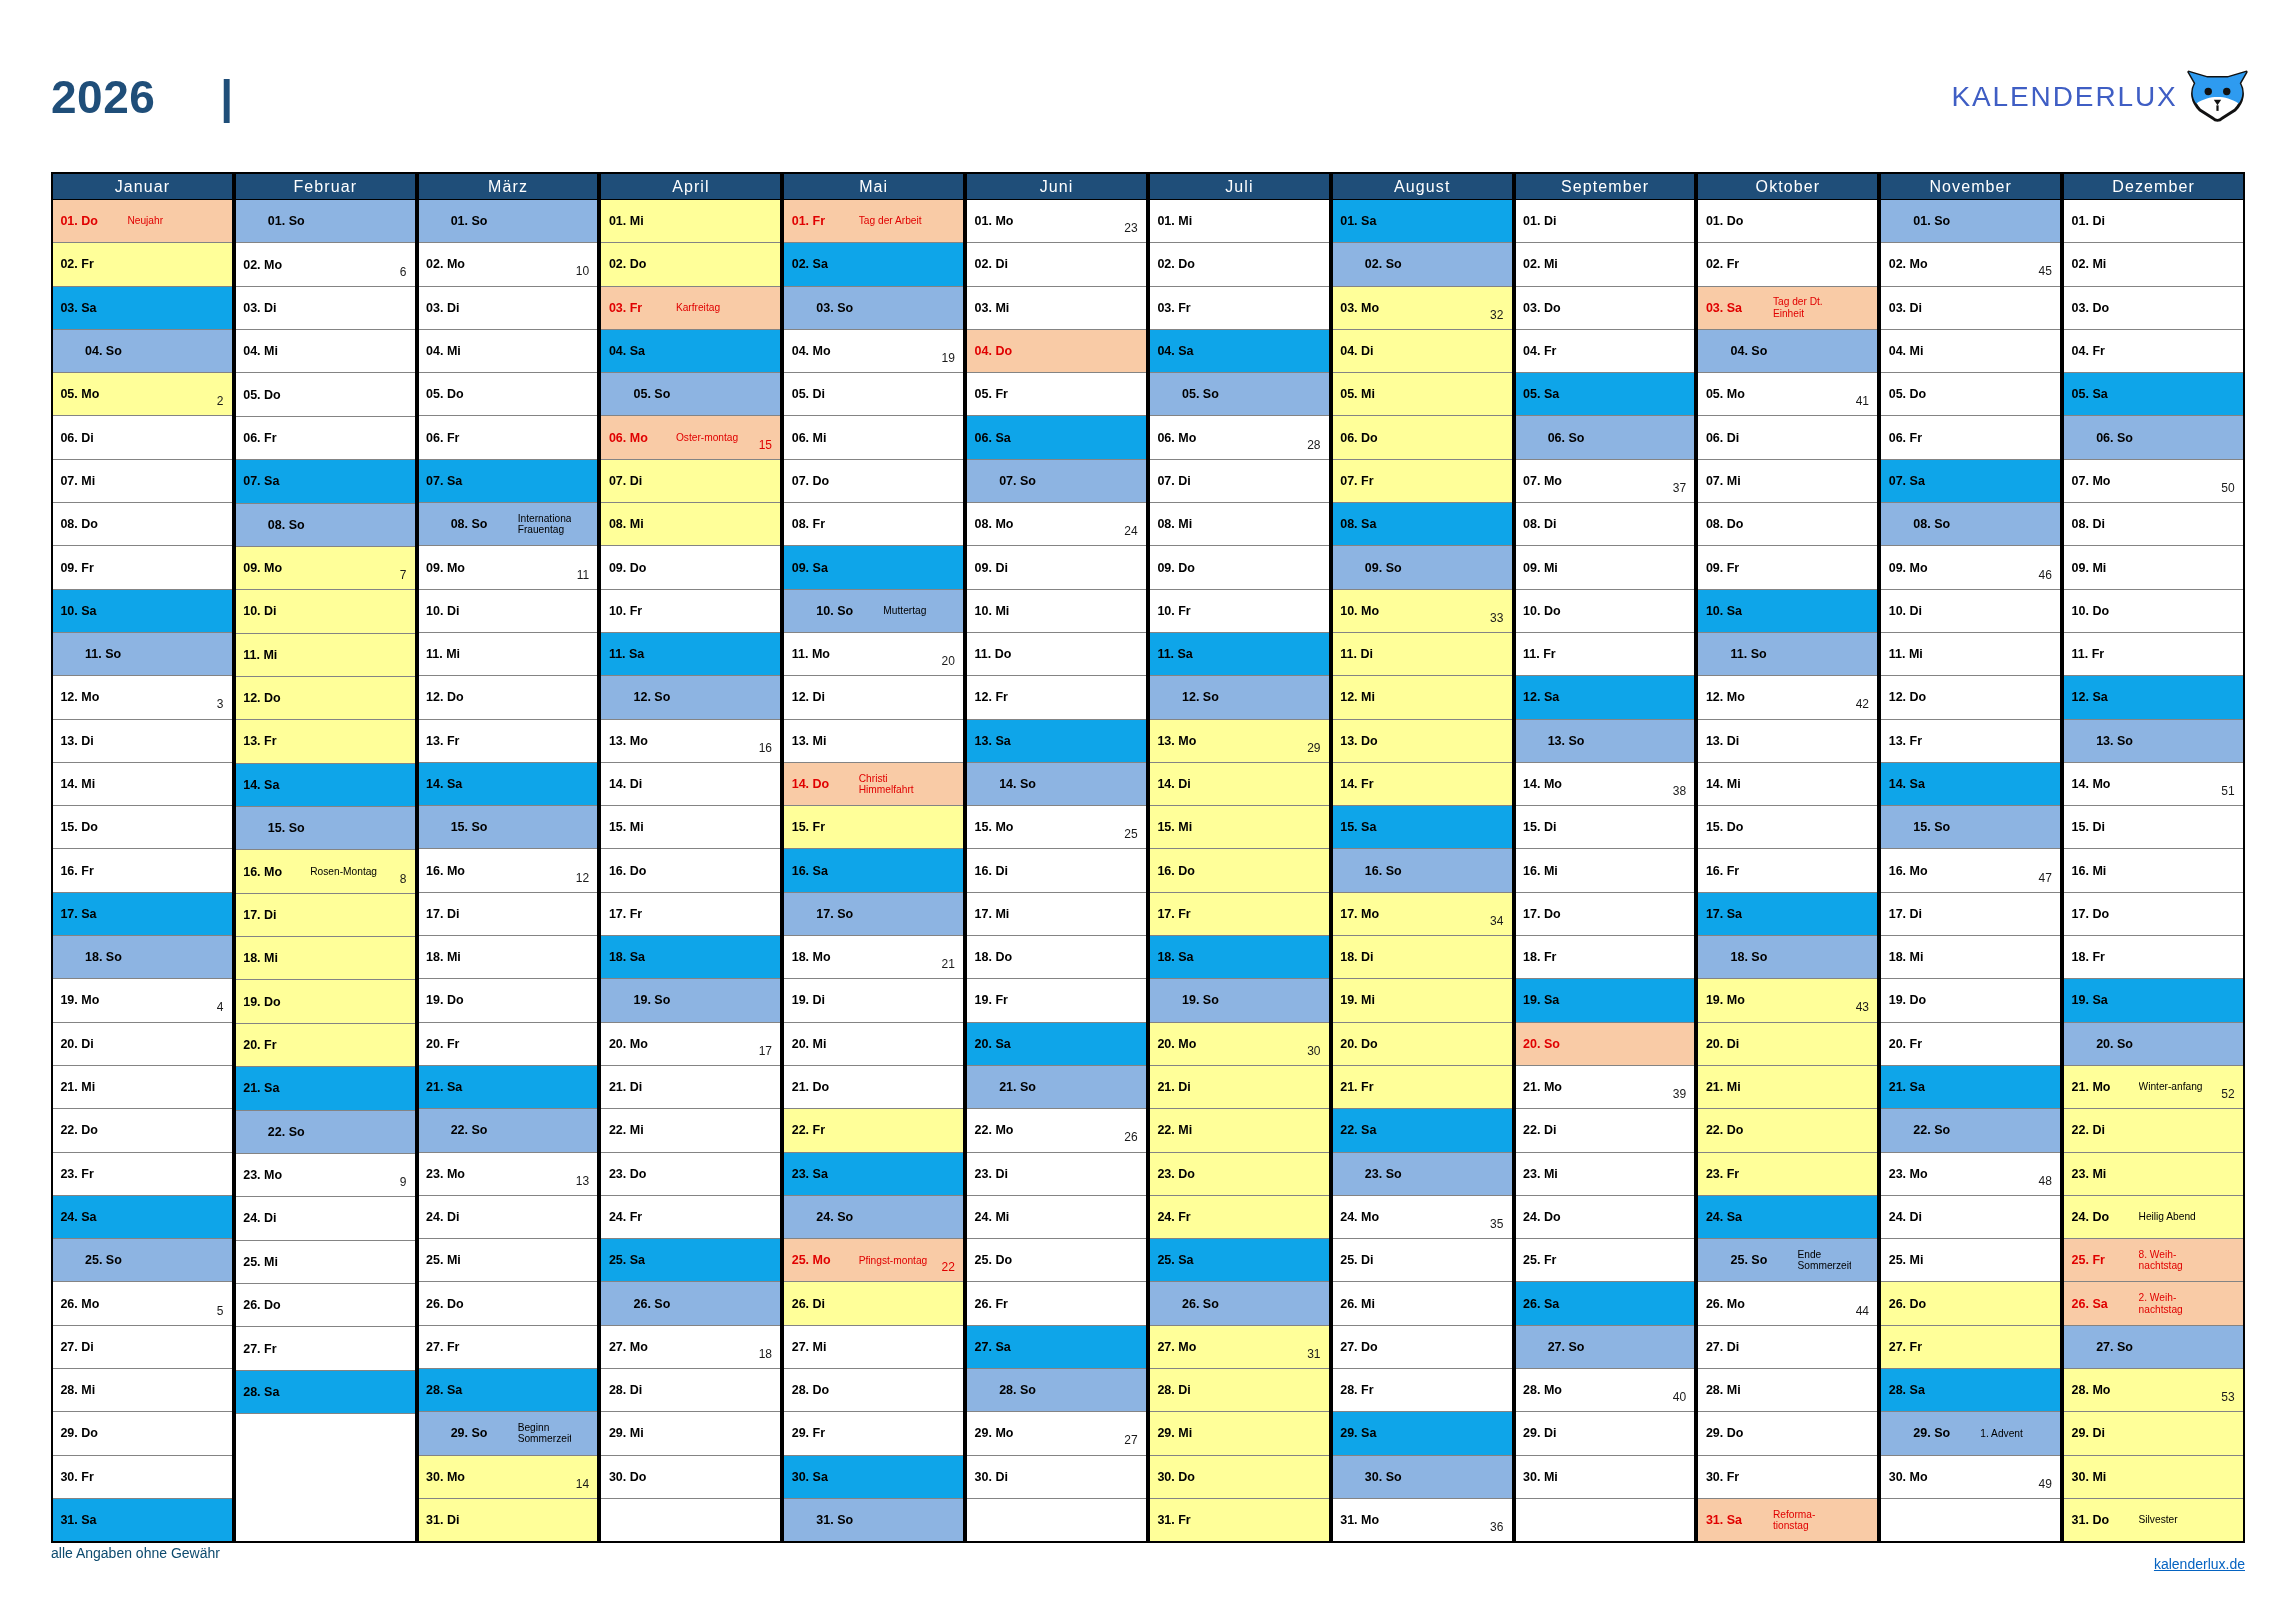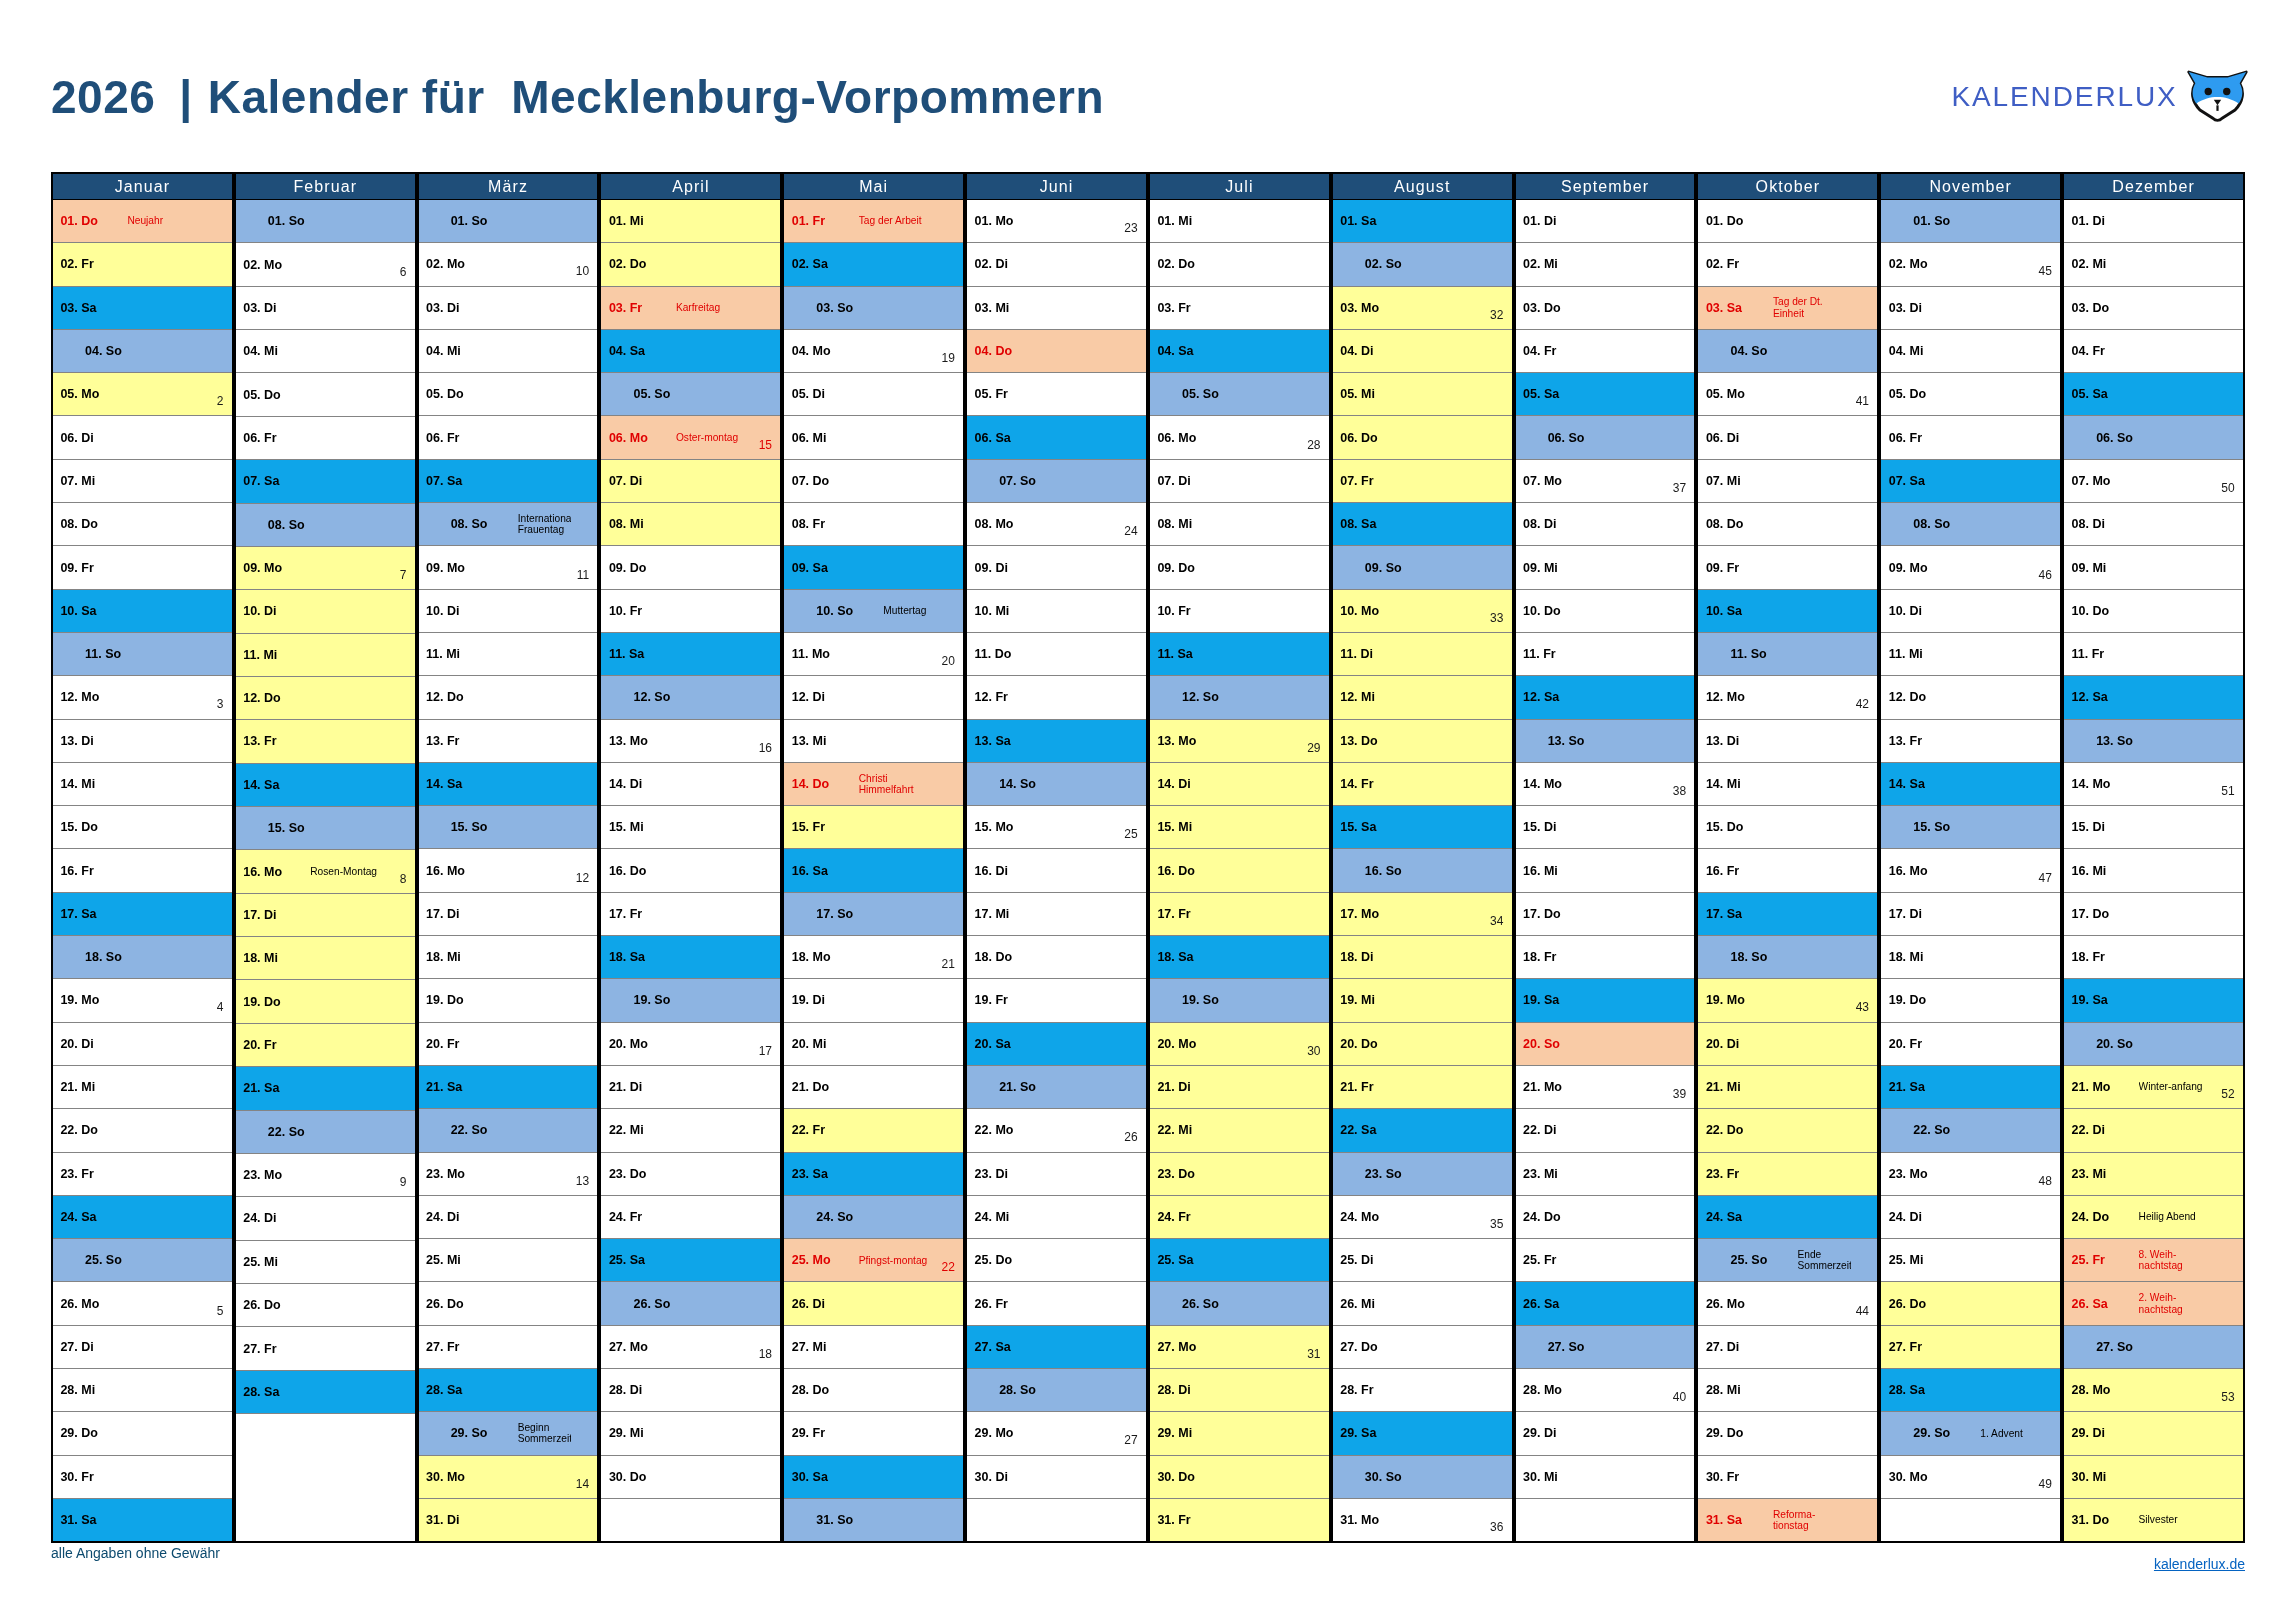--- a/index.html
+++ b/index.html
@@ -1,21 +1,21 @@
 <!DOCTYPE html>
 <html style="font-size:15px"><head>
 <meta charset="utf-8">
 <style>
   html,body{margin:0;padding:0;background:#fff;}
   body{width:2294px;height:1621px;position:relative;font-family:"Liberation Sans",sans-serif;-webkit-font-smoothing:antialiased;}
   .page{position:absolute;inset:0;background:#fff;overflow:hidden;}
 
   
   .topbar{position:absolute;left:51px;right:46px;top:45px;height:104px;display:flex;justify-content:space-between;align-items:center;}
-  .title{color:#1f4e79;font-weight:700;font-size:46px;letter-spacing:0.5px;white-space:pre;display:flex;align-items:baseline;}
+  .title{color:#1f4e79;font-weight:700;font-size:46px;letter-spacing:0.5px;white-space:pre;display:flex;align-items:baseline;gap:41px;}
   .title .year{margin-right:24px;}
   .title .sep{margin-right:15px;font-weight:700;}
   .logo{display:flex;align-items:center;gap:9.3px;}
   .logo .logo-text{color:#3f5ec4;font-size:28px;letter-spacing:1.9px;font-weight:400;}
   .logo svg{display:block;}
 
   
   .calendar{position:absolute;left:51px;top:172px;width:2194px;height:1371px;
     display:grid;grid-template-columns:repeat(12,1fr);column-gap:4px;
     background:#000;border:2.8px solid #000;box-sizing:border-box;}
@@ -43,21 +43,20 @@
 </style>
 </head>
 <body>
 
 <div class="page">
 
   <div class="topbar">
     <div class="title">
       <span class="year">2026</span>
       <span class="sep">|</span>
-      <span class="rest">Kalender für  Mecklenburg-Vorpommern</span>
     </div>
     <div class="logo">
       <span class="logo-text">KALENDERLUX</span>
       <span>
         <svg width="61" height="56" viewBox="0 0 66 60">
           <polygon points="33,56 14,46 52,46" fill="#bfe6fa"></polygon>
           <path d="M9,15 L2,3 L22,9 L44,9 L64,3 L57,15 C62,24 61,35 52,44 L38,53 C35,56 31,56 28,53 L14,44 C5,35 4,24 9,15 Z" fill="#ffffff" stroke="#111111" stroke-width="3.2" stroke-linejoin="round"></path>
           <path d="M9,15 L2,3 L22,9 L44,9 L64,3 L57,15 C61,22 61,30 56,37 C48,32 41,30 33,30 C25,30 18,32 10,37 C5,30 5,22 9,15 Z" fill="#2e9bf0"></path>
           <circle cx="23" cy="24" r="4" fill="#111111"></circle>
           <circle cx="43" cy="24" r="4" fill="#111111"></circle>

